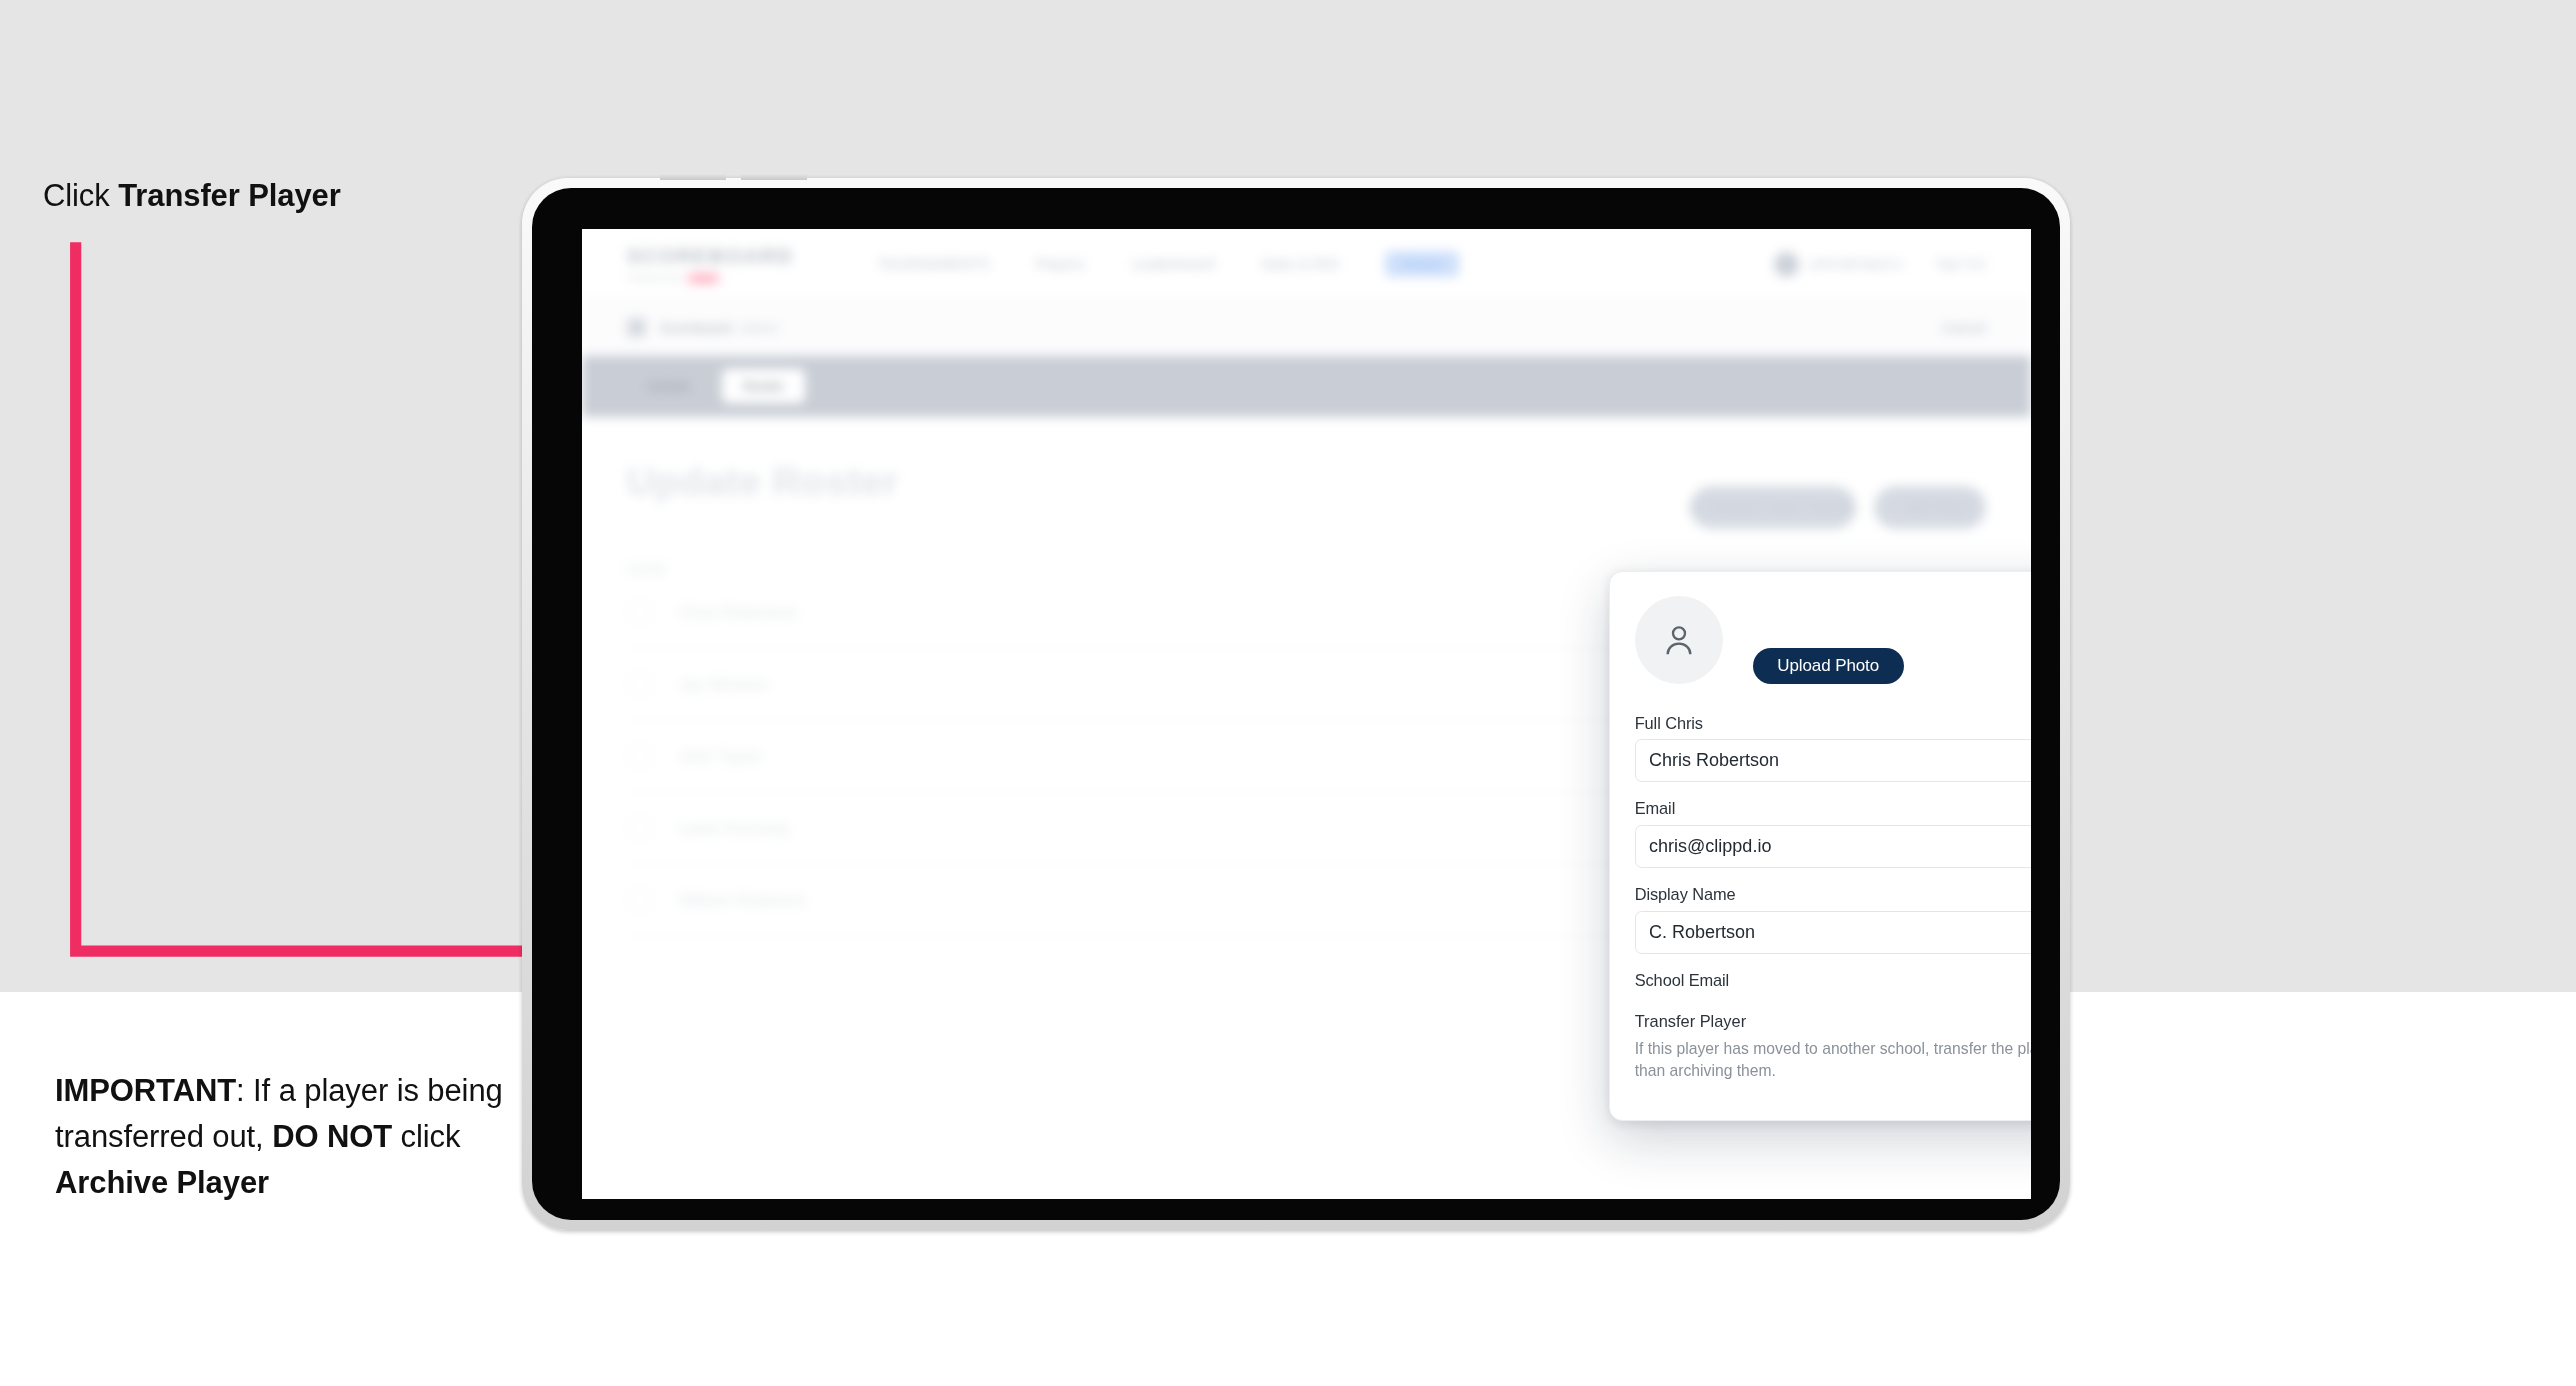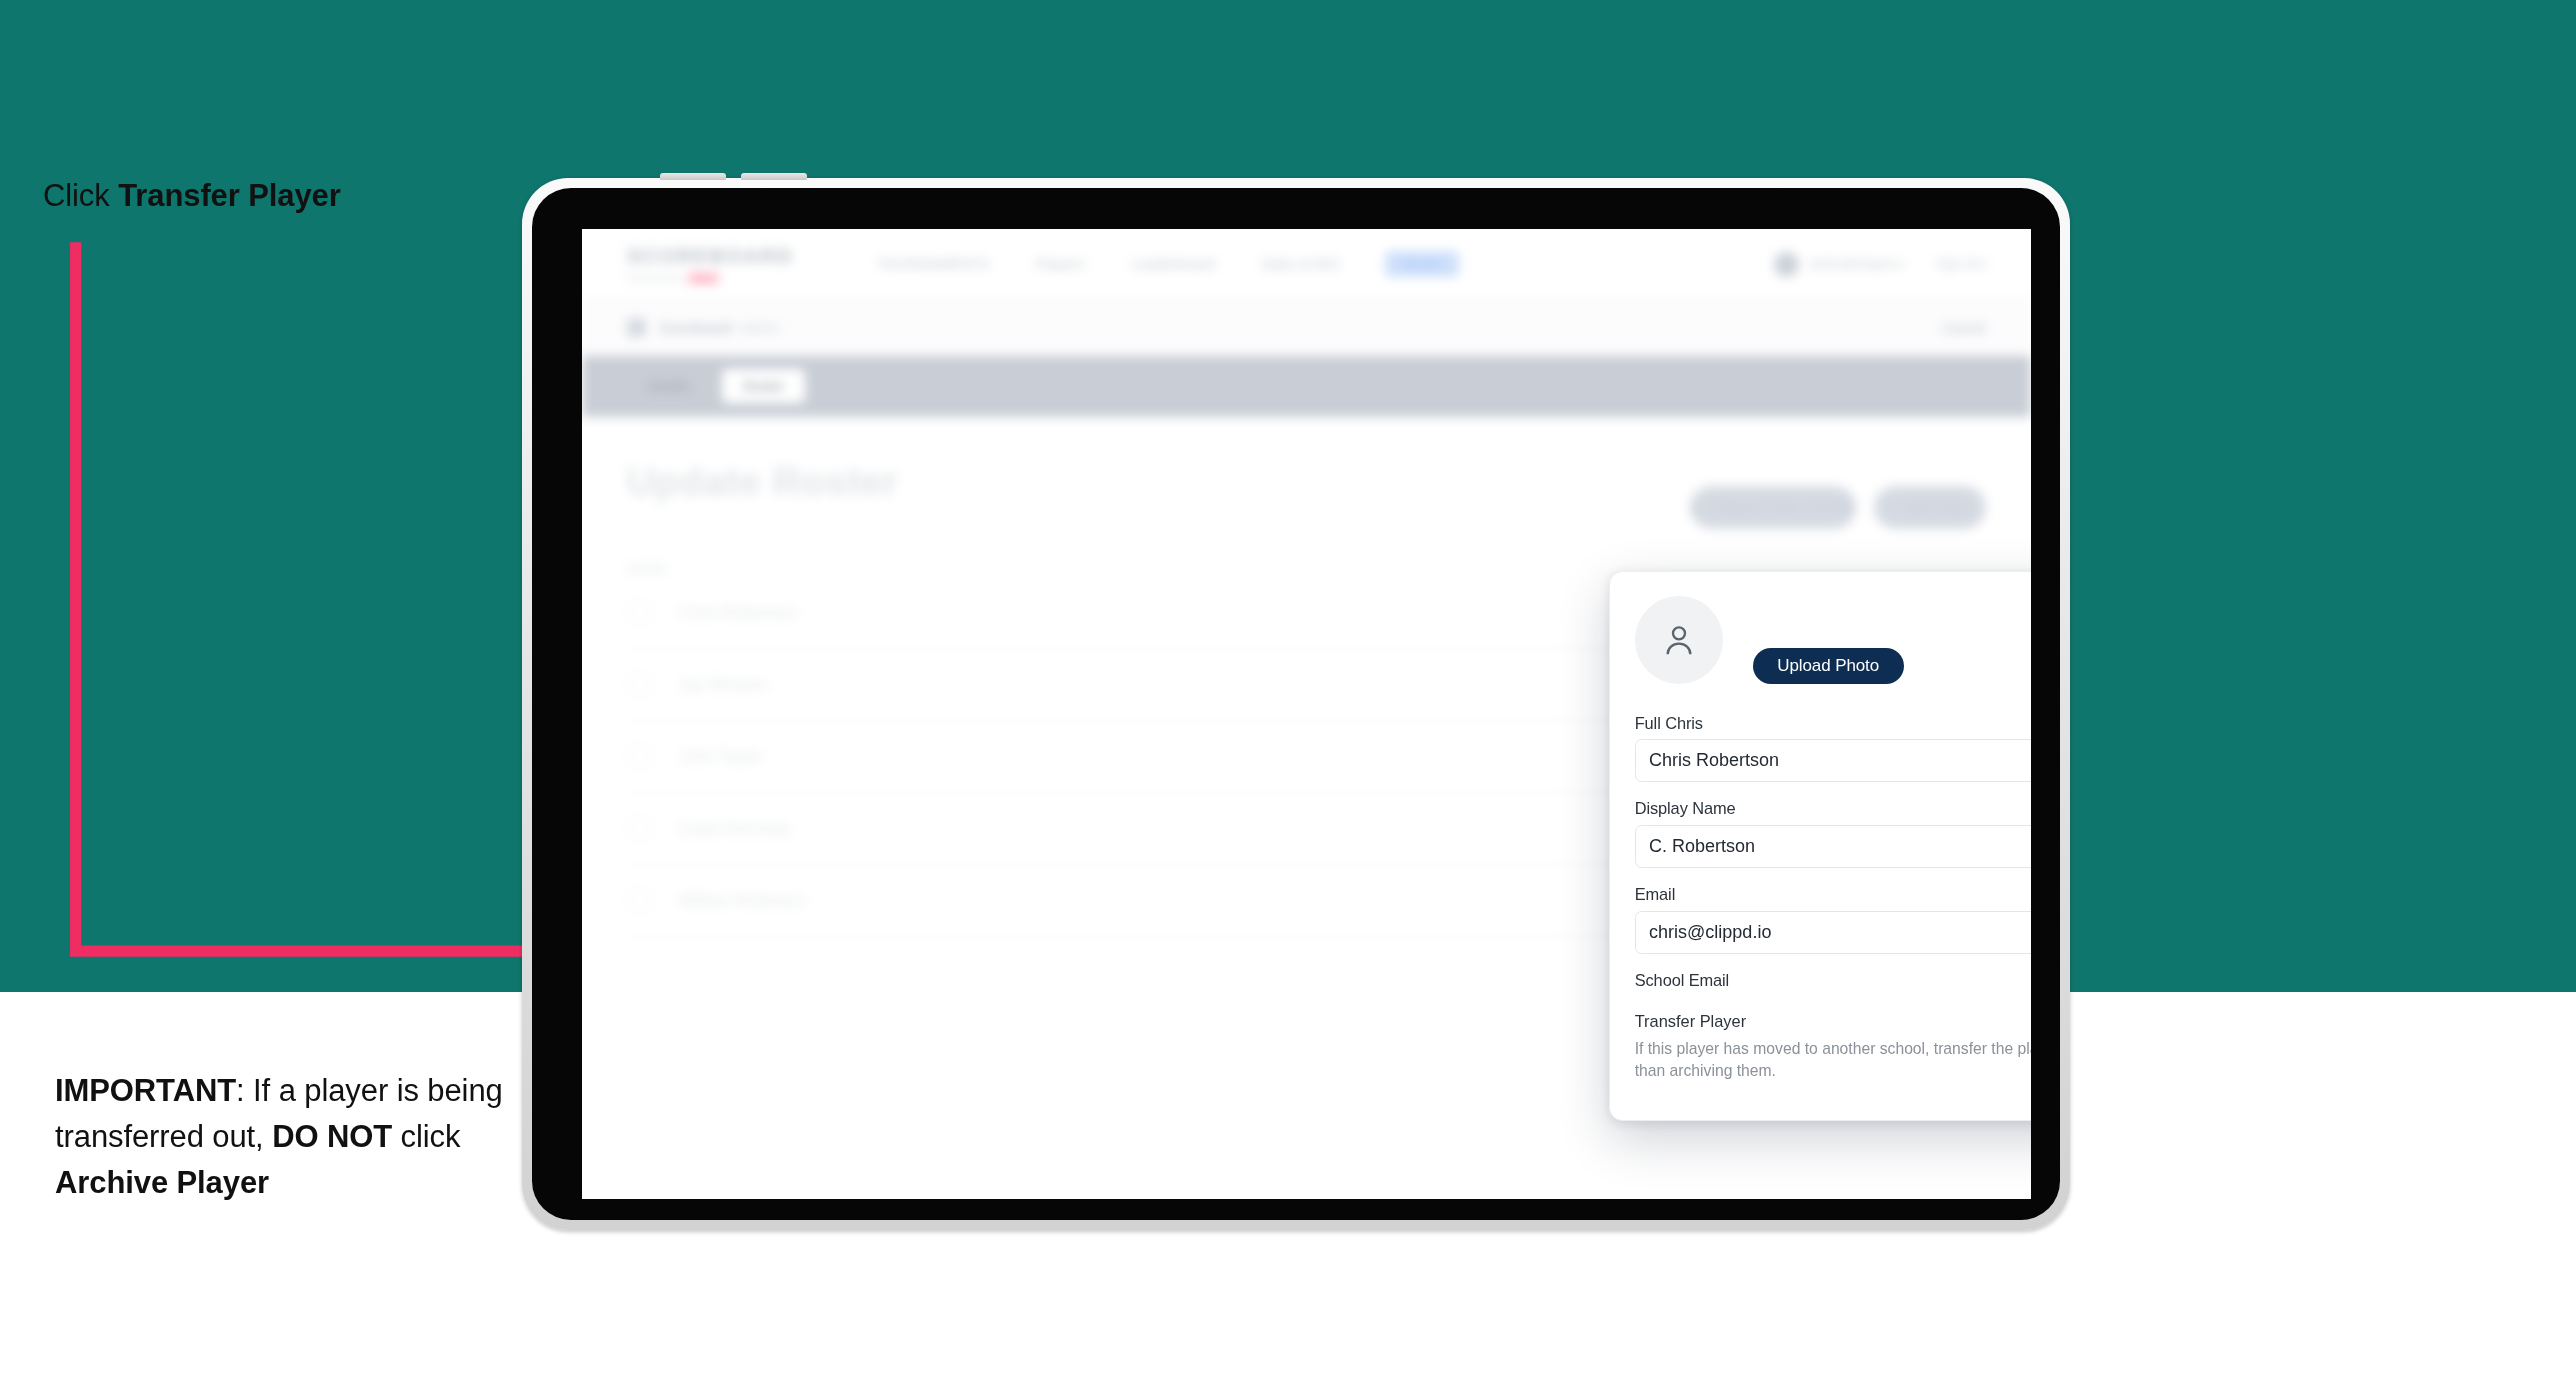--- a/index.html
+++ b/index.html
@@ -2,21 +2,21 @@
 <html style="font-size:12px"><head>
 <meta charset="utf-8">
 <style>
   * { box-sizing: border-box; margin: 0; padding: 0; }
   html, body {
     width: 2576px; height: 1386px;
     background: #ffffff;
     font-family: "Liberation Sans", sans-serif;
     overflow: hidden;
   }
-  #stage { position: relative; width: 2576px; height: 992px; background:#0f766e; }
+  #stage { position: relative; width: 2576px; height: 992px; background:#e5e5e5; }
 
   
   .annot {
     position: absolute;
     color: #111111;
     font-size: 31px;
     line-height: 1.48;
     letter-spacing: -0.1px;
     font-weight: 400;
   }
@@ -306,27 +306,27 @@
               </div>
               <button id="upload-photo-btn">Upload Photo</button>
             </div>
 
             <div class="field">
               <div class="field-label">Full Chris</div>
               <input class="field-input" value="Chris Robertson" style="">
             </div>
 
             <div class="field">
+              <div class="field-label">Email</div>
+              <input class="field-input" value="chris@clippd.io" style="">
+            </div>
+
+            <div class="field">
               <div class="field-label">Display Name</div>
               <input class="field-input" value="C. Robertson" style="">
-            </div>
-
-            <div class="field">
-              <div class="field-label">Email</div>
-              <input class="field-input" value="chris@clippd.io" style="">
             </div>
 
             <div class="field">
               <div class="field-label">School Email</div>
             </div>
 
             <div id="transfer-section">
               <div id="transfer-heading">Transfer Player</div>
               <div id="transfer-desc">If this player has moved to another school, transfer the player rather than archiving them.</div>
 

